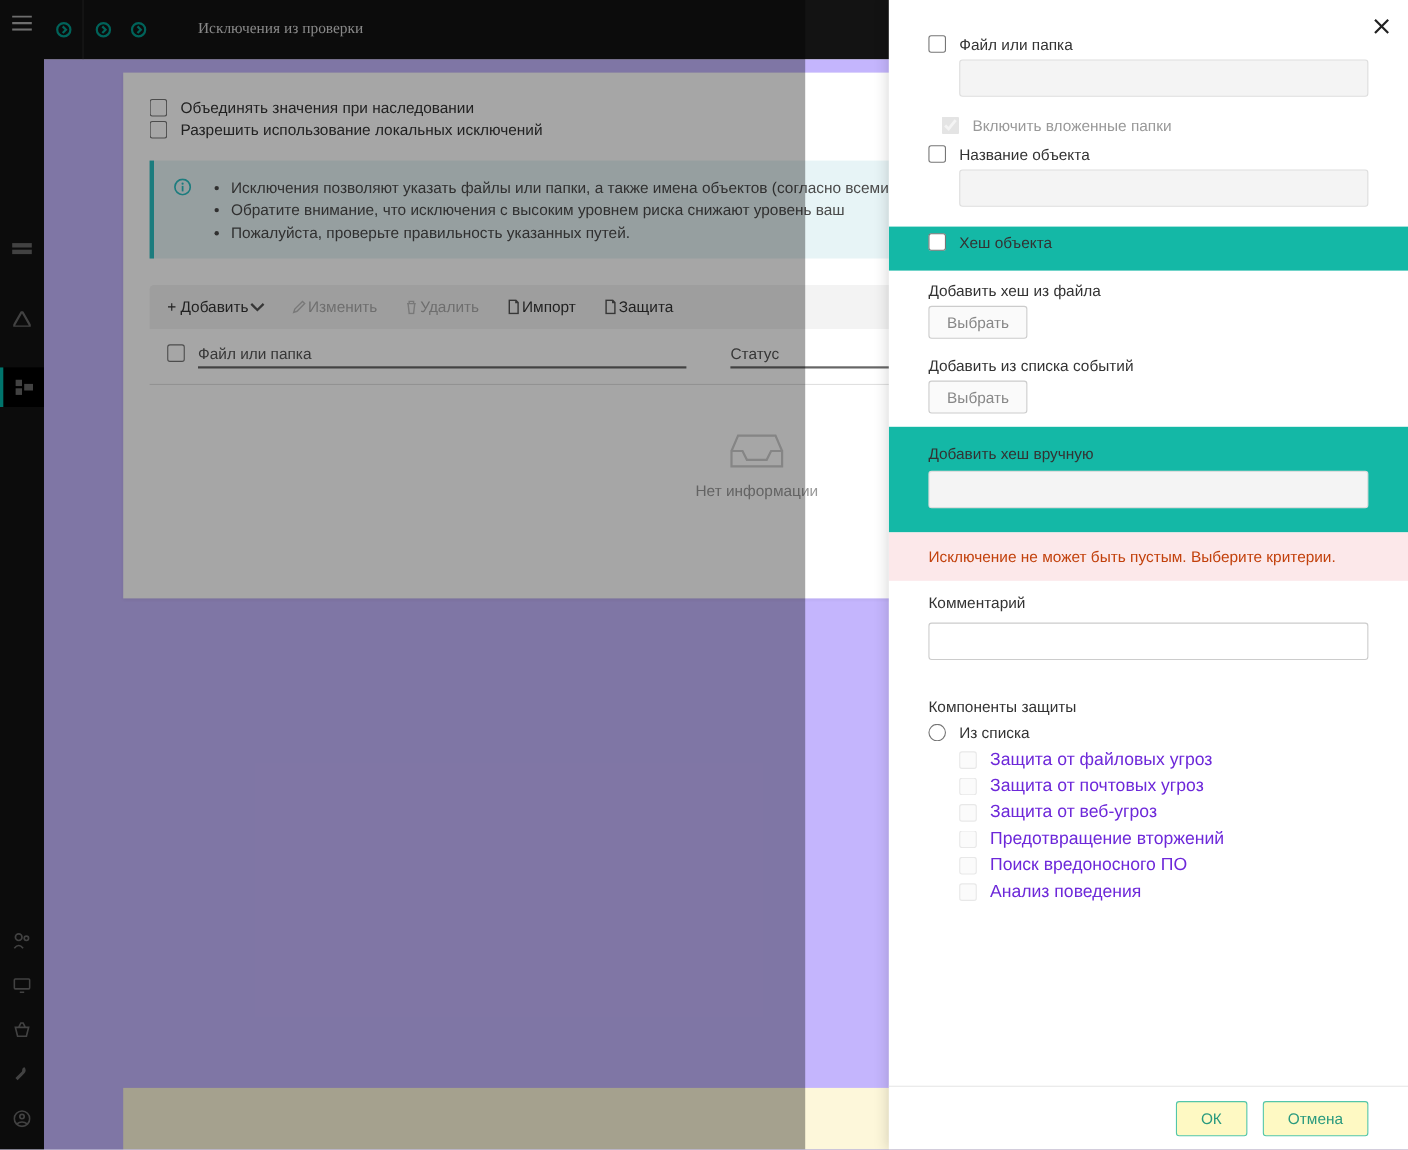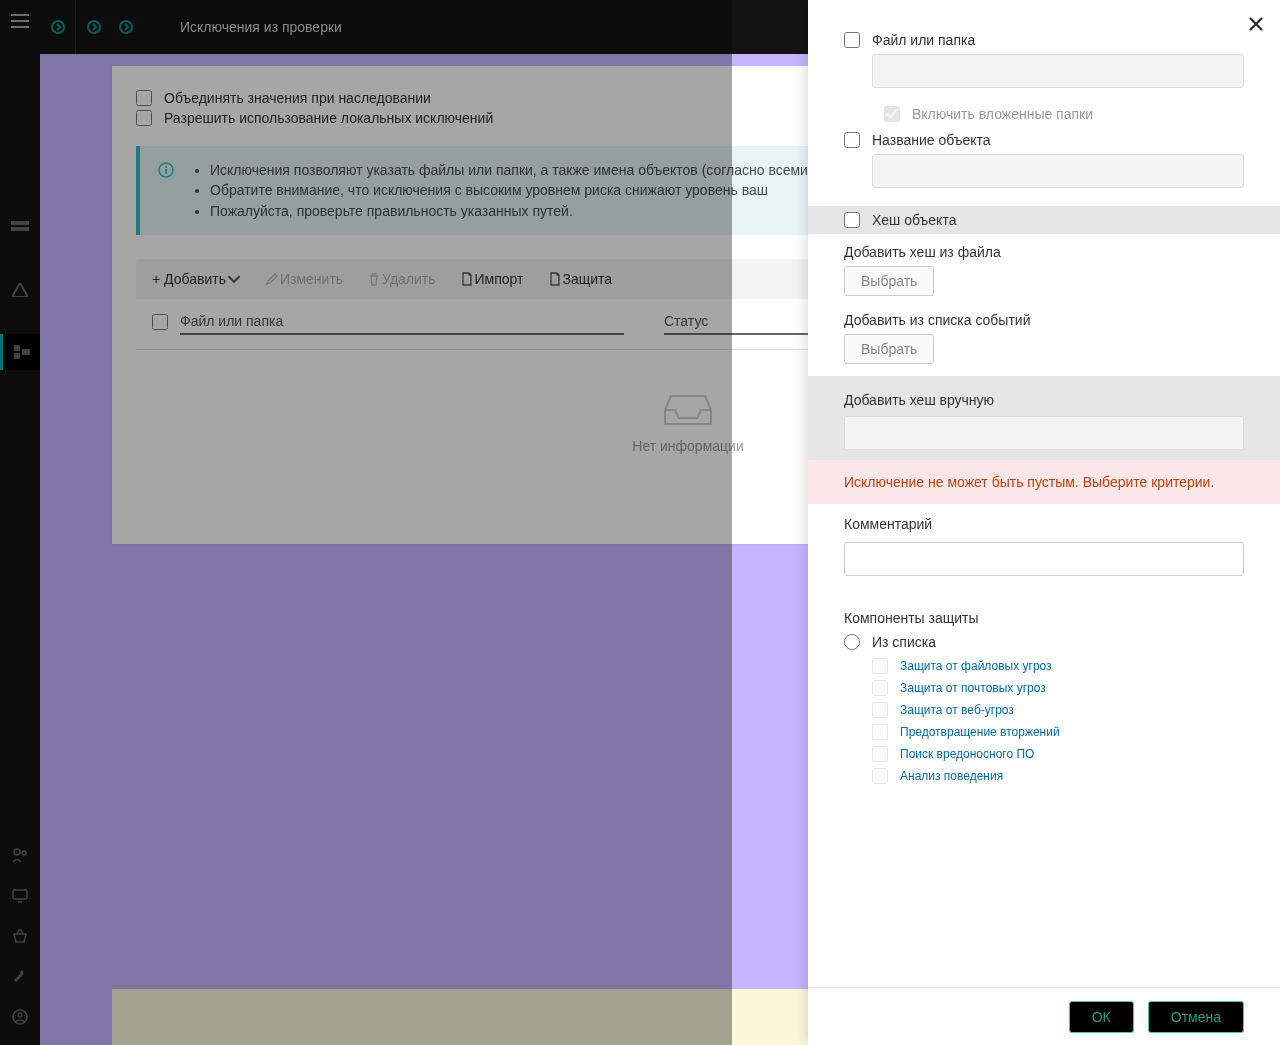--- a/index.html
+++ b/index.html
@@ -21,21 +21,21 @@
 
 .header {
   position: absolute; left: 40px; top: 0; right: 0; height: 54px;
   background: #131313;
   display: flex; align-items: center; padding-left: 0;
 }
 .header .chev-box { width: 36px; height: 54px; display: flex; align-items: center; justify-content: center; }
 .header .chev-box svg { stroke: #00998a; }
 .header .chev-box.sep { border-right: 1px solid #2a2a2a; }
 .header .title {
-  margin-left: 36px; color: #d0d0d0; font-size: 14px; font-weight: 500;
+  margin-left: 36px; color: #d0d0d0; font-size: 14px; font-weight: 500; font-family: Liberation Serif, serif;
 }
 
 
 .main {
   position: absolute; left: 40px; top: 54px; right: 0; bottom: 0;
   background: #c4b5fd;
 }
 .content-inner {
   position: absolute; left: 72px; top: 12px; right: 16px;
   background: #fff;
@@ -112,21 +112,21 @@
 .row-check label.muted { color: #999; }
 
 .field-input {
   margin-left: 28px; margin-top: 2px; margin-bottom: 8px;
   height: 34px; width: calc(100% - 28px);
   background: #f4f4f4; border: 1px solid #ddd; border-radius: 3px;
   padding: 0 10px; font-size: 14px;
 }
 .field-input.full { margin-left: 0; width: 100%; }
 
-.yellow-zone { background: #e5e5e5; padding: 0 36px 2px; }
+.yellow-zone { background: #14b8a6; padding: 0 36px 14px; }
 .yellow-zone .row-check { padding-top: 6px; }
 .label-text { font-size: 14px; color: #333; margin-top: 10px; margin-bottom: 6px; }
 .mini-btn {
   height: 30px; padding: 0 16px; background: #fafafa; border: 1px solid #ccc;
   border-radius: 3px; font-size: 14px; color: #888; cursor: not-allowed;
 }
 
 .error-band {
   background: #fce8ea; padding: 14px 36px; font-size: 14px; color: #c2410c;
 }
@@ -138,30 +138,30 @@
   padding: 0 10px; font-size: 14px; margin-top: 4px; margin-bottom: 10px;
 }
 
 .radio-row { display: flex; align-items: center; gap: 12px; margin: 8px 0; }
 .radio-row input[type="radio"] { width: 16px; height: 16px; accent-color: #0073e6; }
 .radio-row label { font-size: 14px; color: #333; }
 
 .sublist { margin-left: 28px; margin-top: 4px; }
 .sublist .row-check { margin: 6px 0; }
 .sublist .row-check input { opacity: 0.5; }
-.sublist .row-check label { color: #0369a1; font-size: 12px; }
+.sublist .row-check label { color: #6d28d9; font-size: 16px; }
 
 .panel-footer {
   height: 58px; border-top: 1px solid #e6e6e6;
   display: flex; align-items: center; justify-content: flex-end;
   gap: 14px; padding-right: 36px;
 }
 .btn {
   height: 32px; padding: 0 22px; border: 1px solid #53c6a9;
-  background: #000000; border-radius: 3px; font-size: 14px; color: #2a9a7e; cursor: pointer;
+  background: #fef9c3; border-radius: 3px; font-size: 14px; color: #2a9a7e; cursor: pointer;
 }
 
 svg { display: block; }
 </style>
 </head>
 <body>
 
 <div class="sidebar">
   <div class="menu-icon">
     <svg width="18" height="14" viewBox="0 0 18 14">
@@ -331,21 +331,21 @@
       </svg>
   </div>
 
   <div class="panel-body">
   <div class="section" style="padding-top:22px;">
     <div class="row-check">
       <input type="checkbox" style="">
       <label>Файл или папка</label>
     </div>
     <input class="field-input" style="">
-    <div class="row-check" style="margin-left:40px;">
+    <div class="row-check" style="margin-left:12px;">
       <input type="checkbox" checked="" disabled="" class="cb-disabled" style="">
       <label class="muted">Включить вложенные папки</label>
     </div>
     <div class="row-check">
       <input type="checkbox" style="">
       <label>Название объекта</label>
     </div>
     <input class="field-input" style="">
   </div>
 

